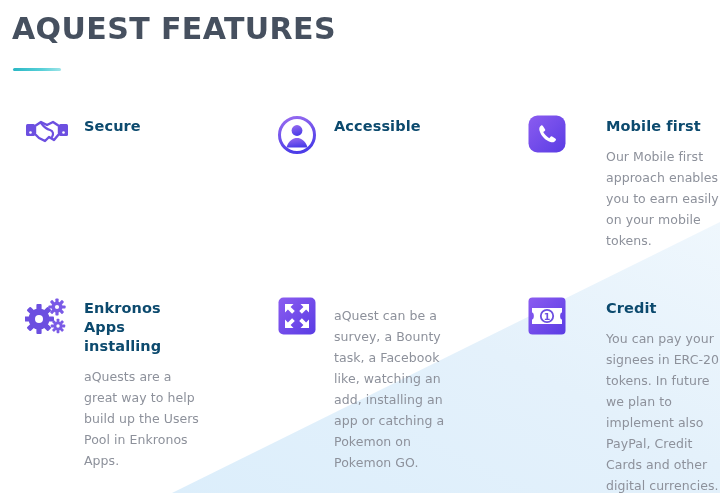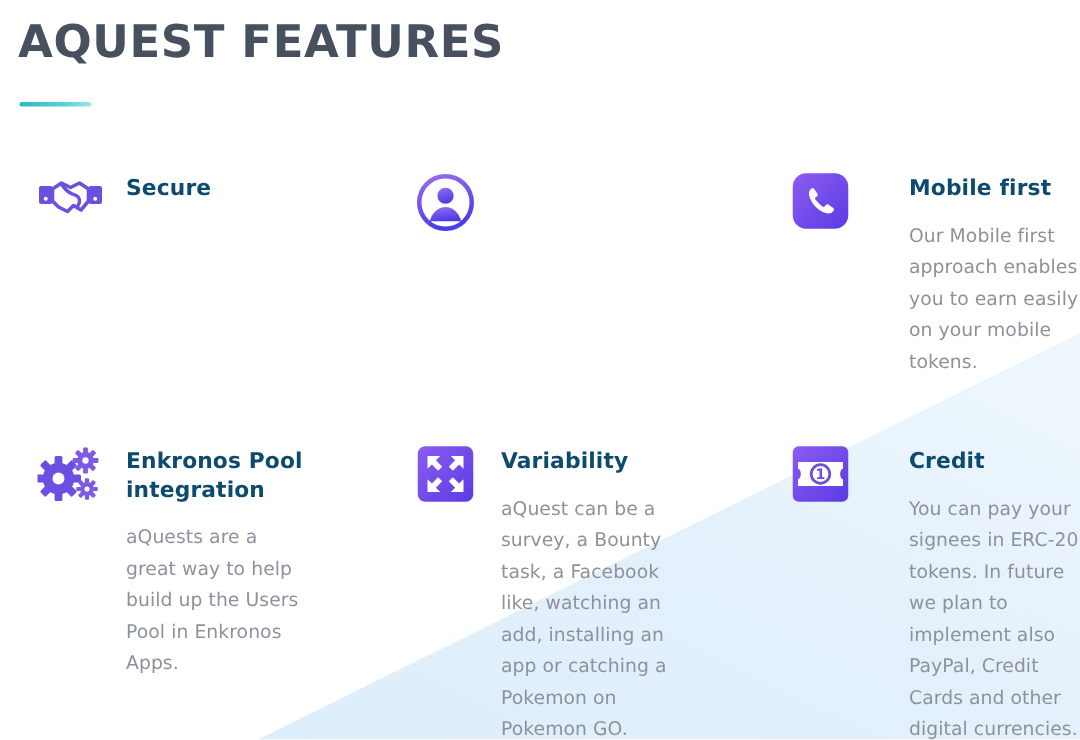--- a/index.html
+++ b/index.html
@@ -156,20 +156,21 @@
               <stop offset="0%" stop-color="#9a6df0"></stop>
               <stop offset="100%" stop-color="#4d3de8"></stop>
             </linearGradient>
           </defs>
           <circle cx="20" cy="20" r="17.5" fill="none" stroke="url(#userGrad)" stroke-width="3"></circle>
           <circle cx="20" cy="15.5" r="5.4" fill="url(#userGrad)"></circle>
           <path d="M9.5 32.5 C11.5 25.5, 16 23, 20 23 C24 23, 28.5 25.5, 30.5 32.5 Z" fill="url(#userGrad)"></path>
         </svg>
       </div>
       <div class="feature-body">
+        <div class="feature-title">Accessible</div>
       </div>
     </div>
 
     <div class="feature col3">
       <div class="feature-icon">
         <svg width="38" height="38" viewBox="0 0 38 38" fill="none">
           <defs>
             <linearGradient id="phoneGrad" x1="0" y1="0" x2="1" y2="1">
               <stop offset="0%" stop-color="#8b5cf0"></stop>
               <stop offset="100%" stop-color="#5a3ce4"></stop>
@@ -232,21 +233,21 @@
               <rect x="-1.4" y="-7.2" width="2.8" height="3.2" rx="0.7" transform="rotate(45)"></rect>
               <rect x="-1.4" y="4" width="2.8" height="3.2" rx="0.7" transform="rotate(45)"></rect>
               <rect x="-7.2" y="-1.4" width="3.2" height="2.8" rx="0.7" transform="rotate(45)"></rect>
               <rect x="4" y="-1.4" width="3.2" height="2.8" rx="0.7" transform="rotate(45)"></rect>
             </g>
             <circle cx="0" cy="0" r="1.7" fill="#ffffff"></circle>
           </g>
         </svg>
       </div>
       <div class="feature-body">
-        <div class="feature-title">Enkronos Pool integration</div>
+        <div class="feature-title">Enkronos Apps installing</div>
         <div class="feature-text">aQuests are a great way to help build up the Users Pool in Enkronos Apps.</div>
       </div>
     </div>
 
     <div class="feature col2 row2">
       <div class="feature-icon">
         <svg width="38" height="38" viewBox="0 0 38 38" fill="none">
           <defs>
             <linearGradient id="varGrad" x1="0" y1="0" x2="1" y2="1">
               <stop offset="0%" stop-color="#8b5cf0"></stop>
@@ -256,21 +257,20 @@
           <rect x="0.5" y="0.5" width="37" height="37" rx="5" fill="url(#varGrad)"></rect>
           <g fill="#ffffff">
             <path d="M7 7 L15.5 7 L12.6 9.9 L16.8 14.1 L14.1 16.8 L9.9 12.6 L7 15.5 Z"></path>
             <path d="M31 7 L31 15.5 L28.1 12.6 L23.9 16.8 L21.2 14.1 L25.4 9.9 L22.5 7 Z"></path>
             <path d="M7 31 L7 22.5 L9.9 25.4 L14.1 21.2 L16.8 23.9 L12.6 28.1 L15.5 31 Z"></path>
             <path d="M31 31 L22.5 31 L25.4 28.1 L21.2 23.9 L23.9 21.2 L28.1 25.4 L31 22.5 Z"></path>
           </g>
         </svg>
       </div>
       <div class="feature-body">
-        <div class="feature-title">Variability</div>
         <div class="feature-text">aQuest can be a survey, a Bounty task, a Facebook like, watching an add, installing an app or catching a Pokemon on Pokemon GO.</div>
       </div>
     </div>
 
     <div class="feature col3 row2">
       <div class="feature-icon">
         <svg width="38" height="38" viewBox="0 0 38 38" fill="none">
           <defs>
             <linearGradient id="rewGrad" x1="0" y1="0" x2="1" y2="1">
               <stop offset="0%" stop-color="#8b5cf0"></stop>

